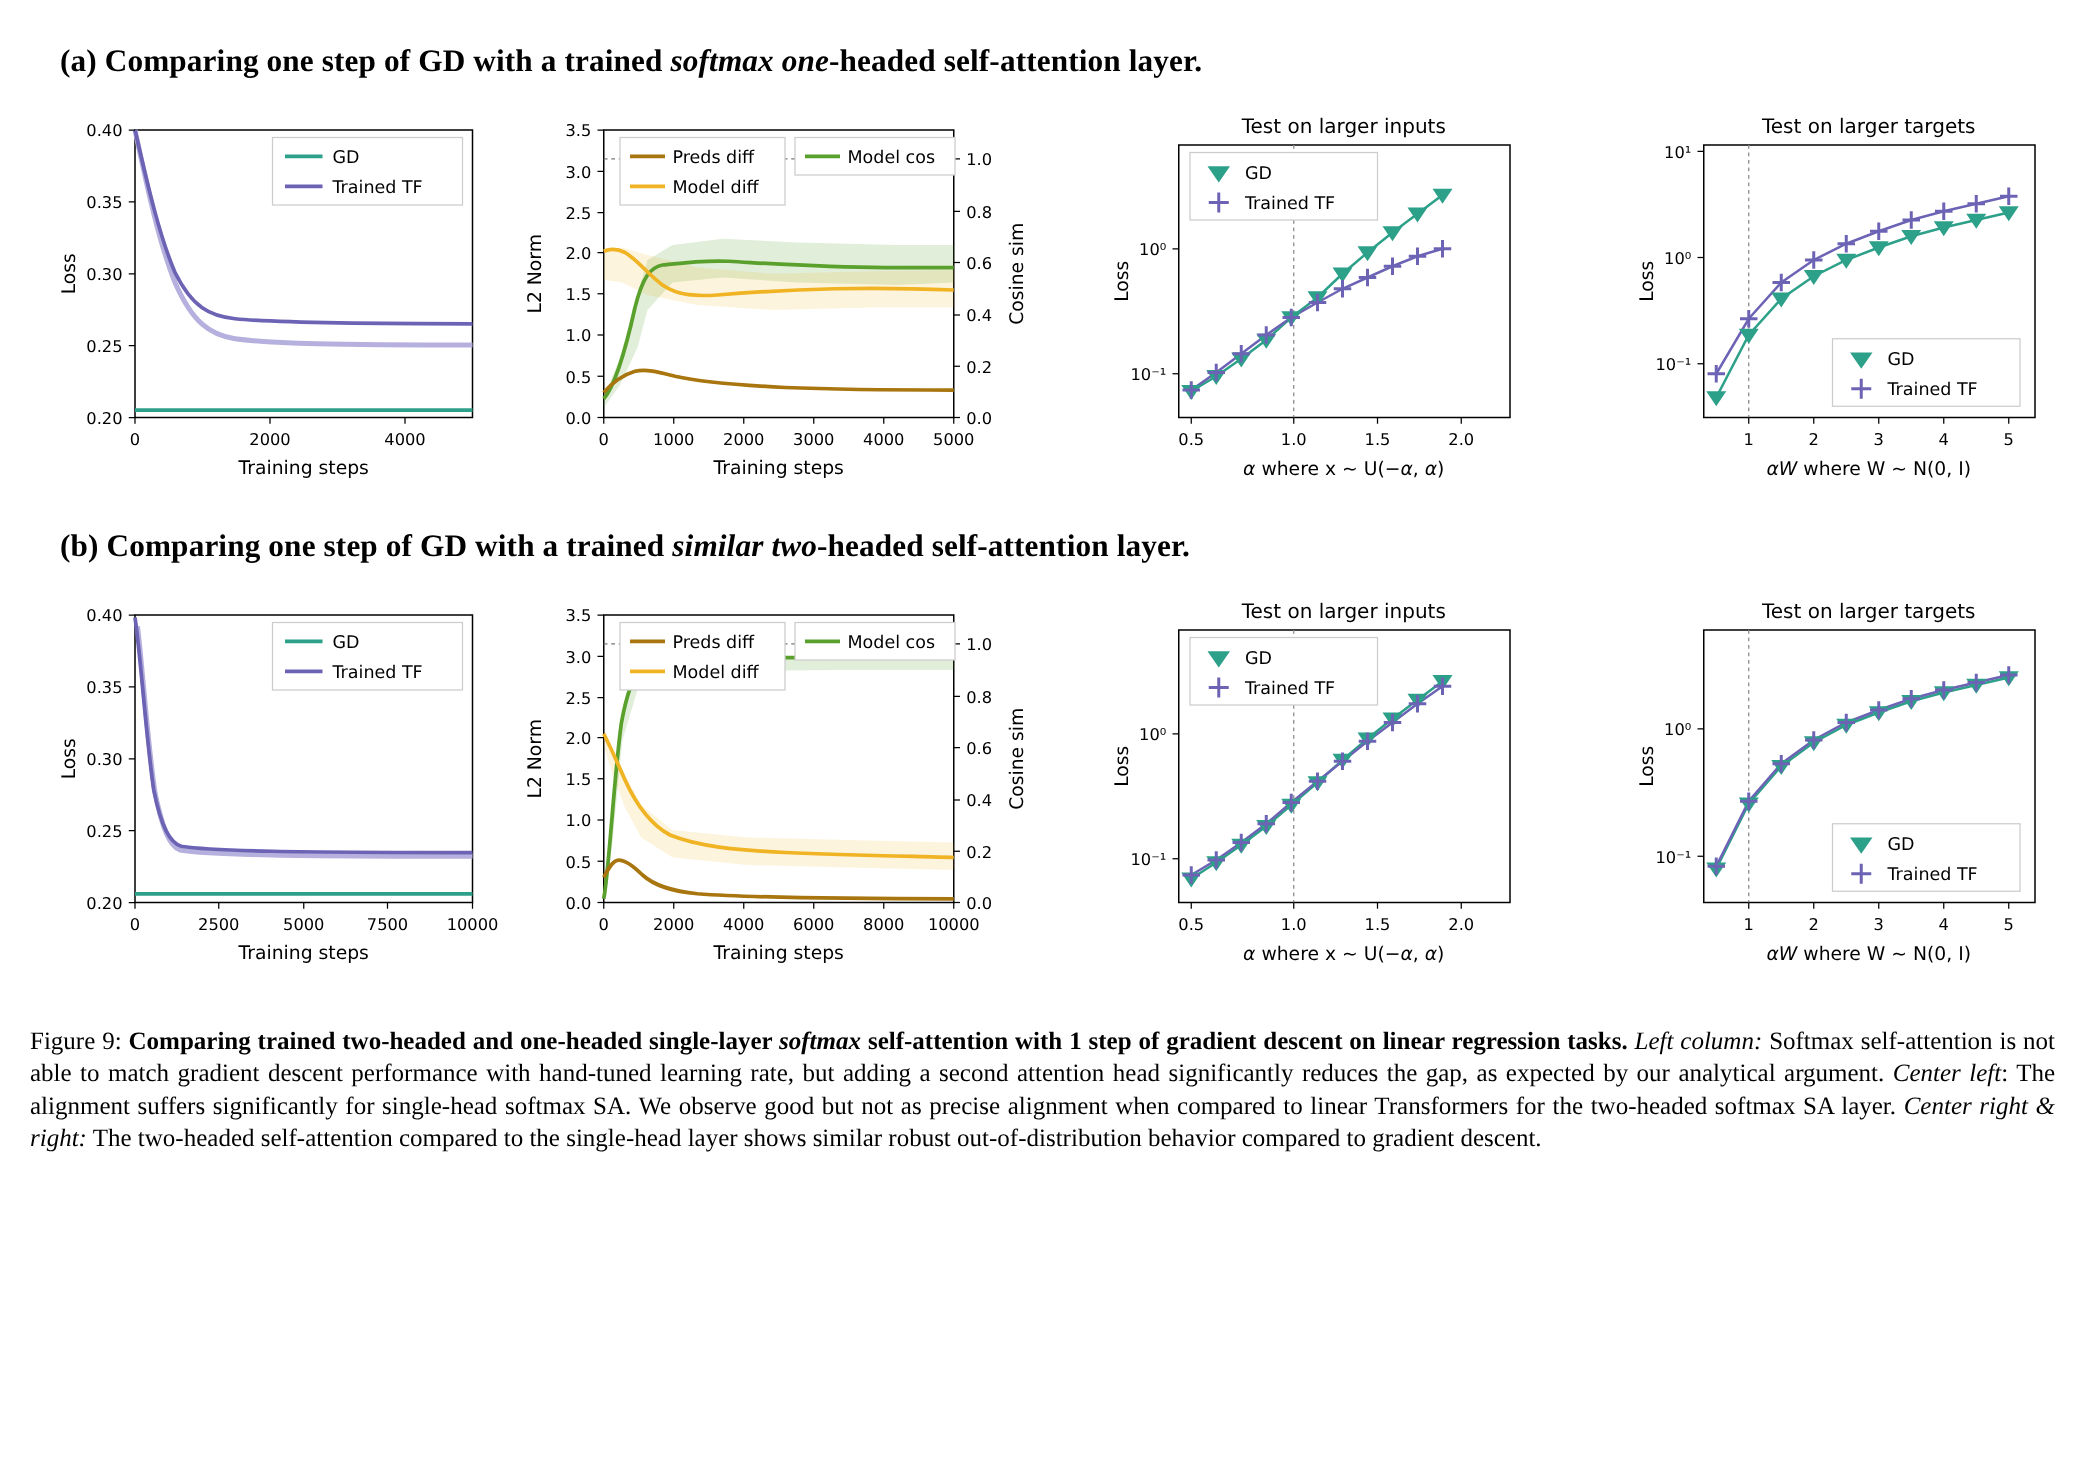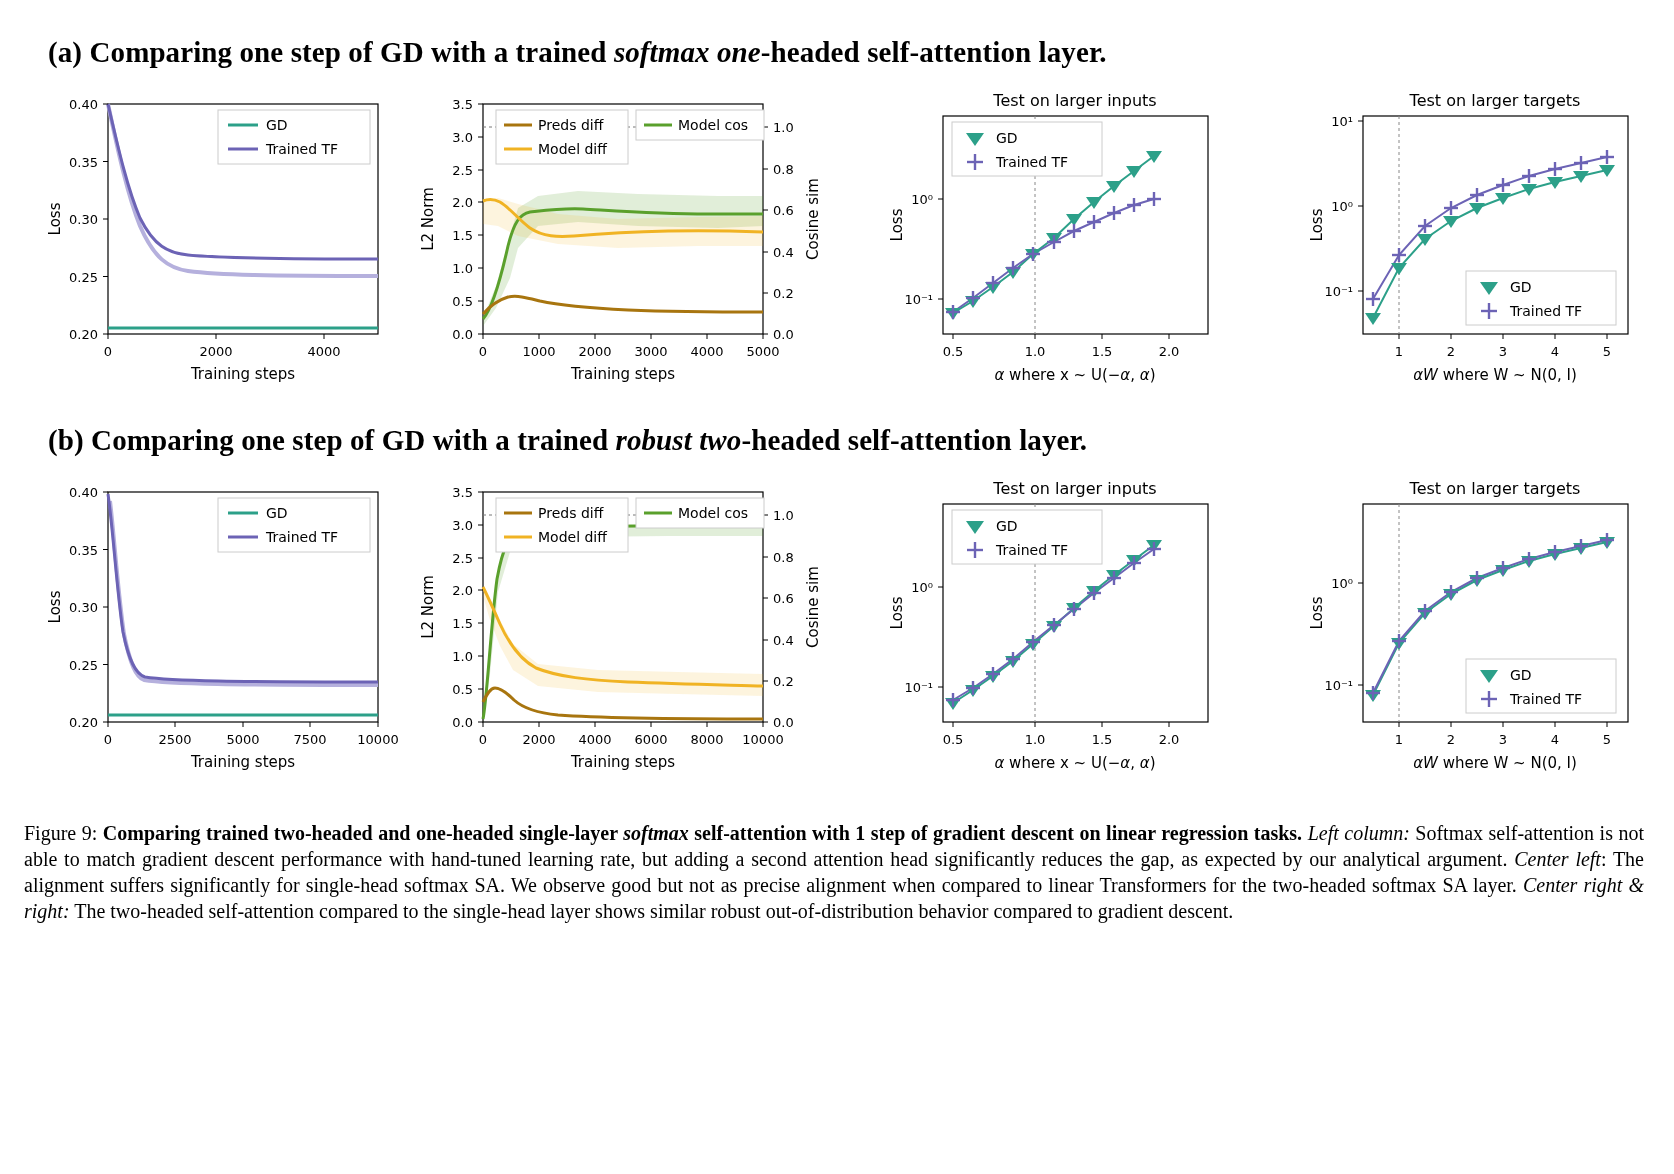--- a/index.html
+++ b/index.html
@@ -17,21 +17,21 @@
   }
   .page {
     position: relative;
     width: 1674px;
     height: 1174px;
     padding: 0;
   }
   .row-caption {
     font-family: "Liberation Serif", serif;
     font-weight: bold;
-    font-size: 29px;
+    font-size: 25px;
     letter-spacing: 0.1px;
     margin-left: 24px;
   }
   .row-caption .it {
     font-style: italic;
   }
   svg text {
     font-family: "DejaVu Sans", sans-serif;
     fill: #000000;
   }
@@ -335,21 +335,21 @@
               <line x1="1471" y1="217" x2="1471" y2="233"></line>
           </g>
           <text x="1492" y="230" font-size="14">Trained TF</text>
         </g>
       </g>
     </svg>
   </div>
 
   <div class="row-caption" style="position:absolute; left:24px; top:424px;">
     <span>(b)</span>
-    <span>Comparing one step of GD with a trained </span><span class="it">robust two</span><span>-headed self-attention layer.</span>
+    <span>Comparing one step of GD with a trained </span><span class="it">similar two</span><span>-headed self-attention layer.</span>
   </div>
 
   <div style="position:absolute; left:18px; top:474px;">
     <svg width="1640" height="310" viewBox="0 0 1640 310">
 
       <g>
         <rect x="90" y="18" width="270" height="230" fill="none" stroke="#000" stroke-width="1.2"></rect>
         <path d="M90,241 L360,241" fill="none" stroke="#2CA089" stroke-width="3"></path>
         <path d="M92,27 C96,60 100,120 106,160 C112,190 118,203 126,206 C150,210 220,211 360,211" fill="none" stroke="#b5b0dd" stroke-width="4"></path>
         <path d="M90,20 C95,55 99,118 105,158 C111,188 118,200 127,203 C152,207 220,208 360,208" fill="none" stroke="#6C63B5" stroke-width="3"></path>

